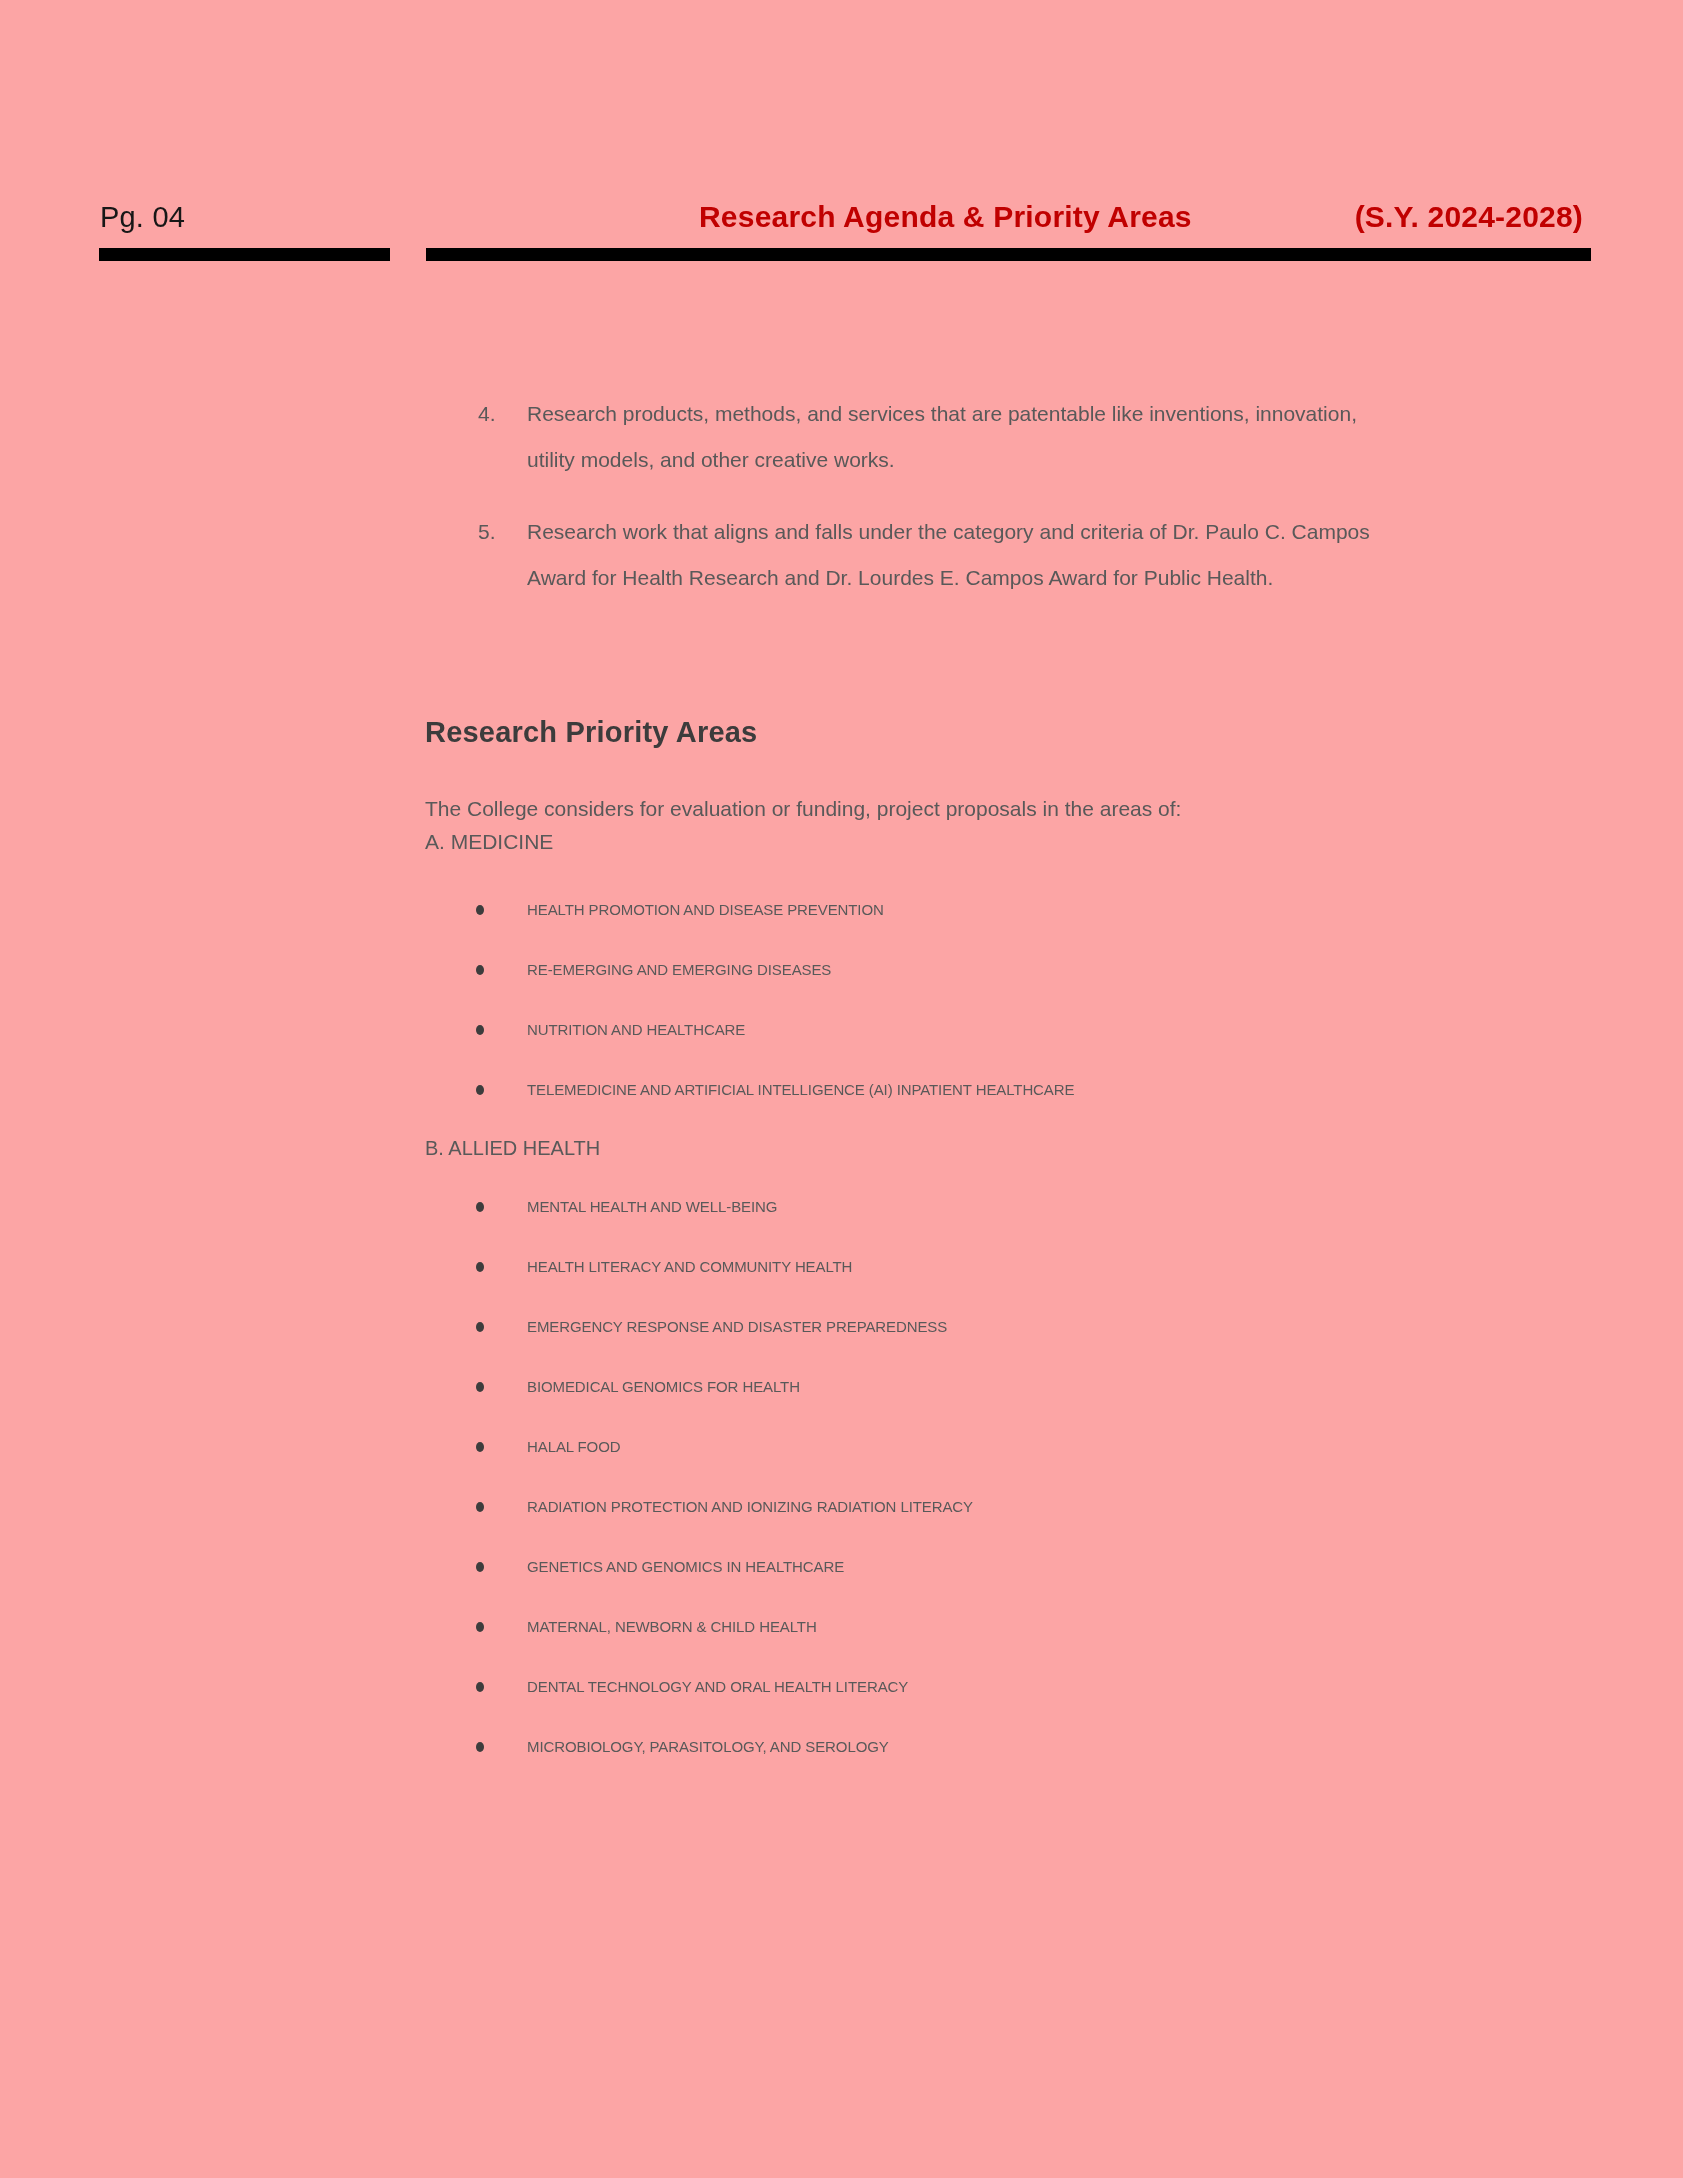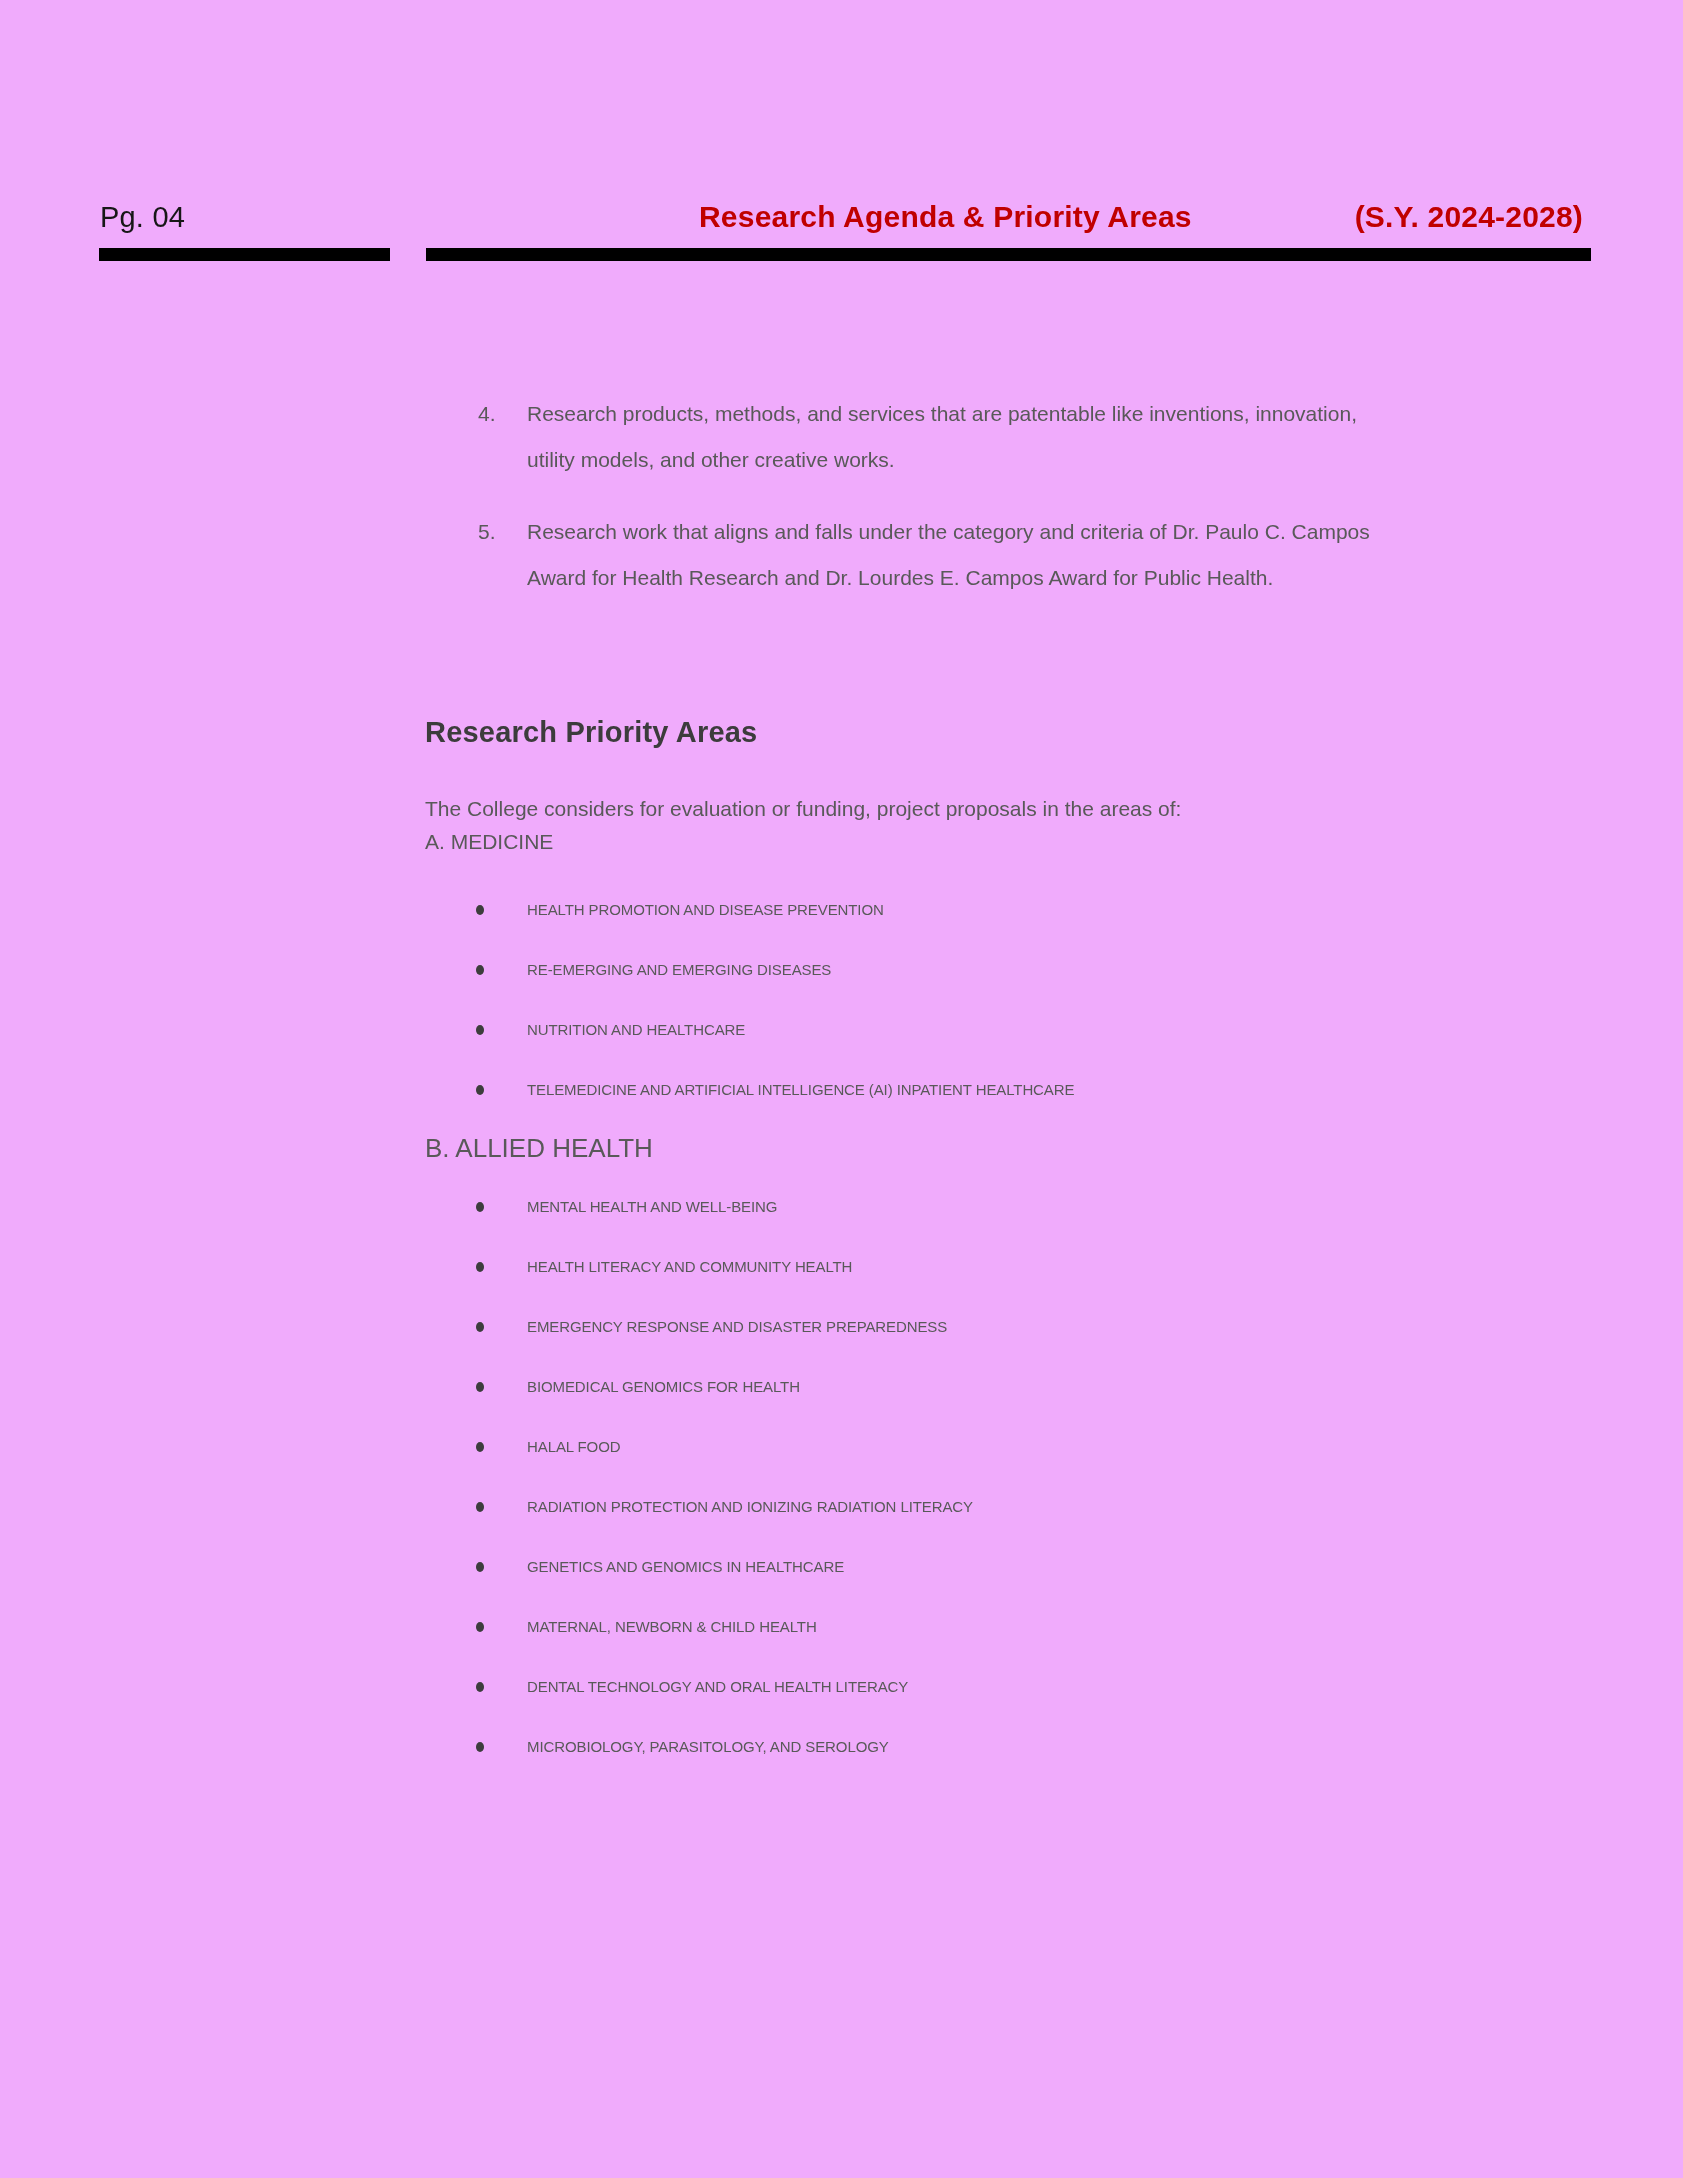--- a/index.html
+++ b/index.html
@@ -4,21 +4,21 @@
 <style>
   html, body {
     margin: 0;
     padding: 0;
     background: #ffffff;
   }
   .page {
     position: relative;
     width: 1683px;
     height: 2178px;
-    background: #f0abfc;
+    background: #fca5a5;
     font-family: "Liberation Sans", sans-serif;
     overflow: hidden;
   }
 
   
   .pg-label {
     position: absolute;
     left: 100px;
     top: 201px;
     font-size: 29px;
@@ -96,21 +96,21 @@
     left: 425px;
     top: 792px;
     font-size: 21px;
     line-height: 33px;
     color: #595959;
     white-space: nowrap;
   }
   .section-label {
     position: absolute;
     left: 425px;
-    font-size: 26px;
+    font-size: 20px;
     line-height: 33px;
     color: #595959;
     white-space: nowrap;
   }
   .section-b { top: 1132px; }
 
   
   .bullets {
     position: absolute;
     left: 0;

